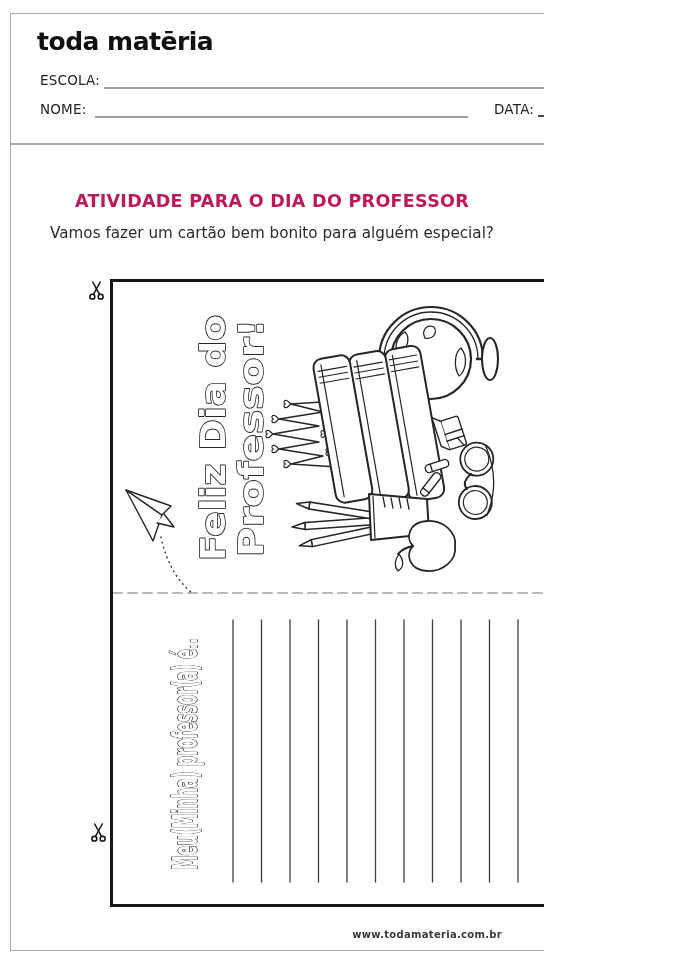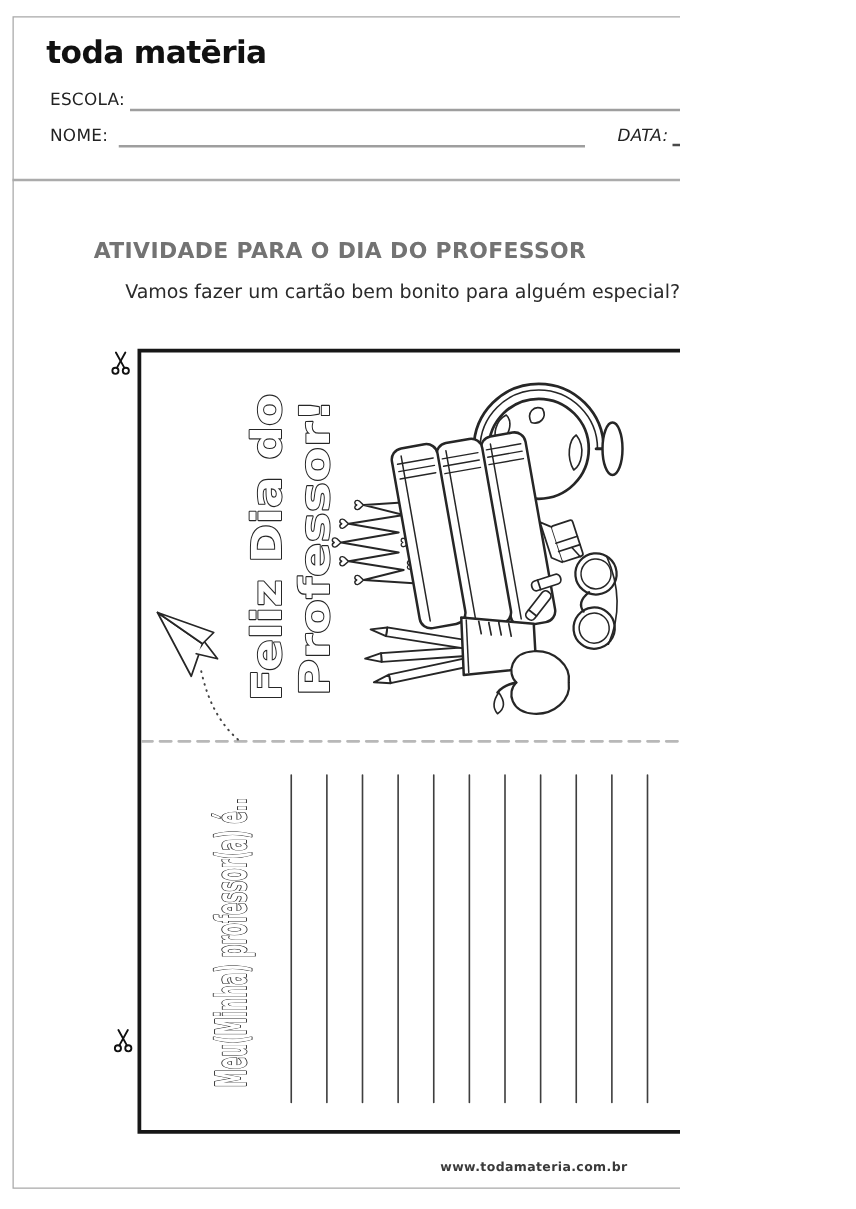--- a/index.html
+++ b/index.html
@@ -5,32 +5,32 @@
   html,body{margin:0;padding:0;background:#fff;}
   .page{position:relative;width:544px;height:967px;background:#fff;overflow:hidden;
         font-family:"DejaVu Sans","Liberation Sans",sans-serif;color:#1f1f1f;}
   .page-border{position:absolute;left:10px;top:13px;width:660px;height:936px;
         border:1.5px solid #a8a8a8;pointer-events:none;}
   .logo{position:absolute;left:37px;top:27px;font-size:25px;font-weight:800;
         letter-spacing:-0.5px;color:#111;}
   .form-label{position:absolute;font-size:13.5px;color:#222;letter-spacing:.2px;text-align:center;}
   .lbl-escola{left:40px;top:72px;}
   .lbl-nome{left:40px;top:101px;}
-  .lbl-data{left:494px;top:101px;font-style:italic;}
+  .lbl-data{left:494px;top:101px;}
   .field-line{position:absolute;height:2px;background:#9e9e9e;}
   .escola-line{left:104px;top:87px;width:531px;}
   .nome-line{left:95px;top:116px;width:373px;}
   .date-blanks{position:absolute;left:538px;top:99px;display:flex;align-items:flex-end;gap:4px;height:18px;}
   .blank{display:inline-block;height:15px;border-bottom:2px solid #4a4a4a;}
   .b1{width:32px}.b2{width:29px}.b3{width:26px}
   .slash{font-size:13px;color:#333;line-height:17px;}
   .divider{position:absolute;left:10px;top:143px;width:661px;height:2px;background:#ababab;}
   .activity-title{position:absolute;left:0;right:0;top:191px;text-align:center;
-        font-size:17.5px;font-weight:700;letter-spacing:.3px;color:#737373;}
-  .activity-subtitle{position:absolute;left:0;right:0;top:224px;text-align:right;
+        font-size:17.5px;font-weight:700;letter-spacing:.3px;color:#be185d;}
+  .activity-subtitle{position:absolute;left:0;right:0;top:224px;text-align:center;
         font-size:15.2px;color:#2b2b2b;}
   .card{position:absolute;left:110px;top:279px;width:457px;height:622px;
         border:3px solid #171717;background:#fff;}
   .card svg{display:block;}
   .art{stroke:#262626;fill:#fff;}
   .bubble{fill:#ffffff;stroke:#262626;paint-order:stroke;stroke-linejoin:round;
         font-weight:700;font-family:"DejaVu Sans","Liberation Sans",sans-serif;}
   .solidtxt{fill:#222;font-weight:700;font-family:"DejaVu Sans","Liberation Sans",sans-serif;}
   .scissors{position:absolute;width:17px;height:21px;}
   .sc-tl{left:88px;top:280px;}

